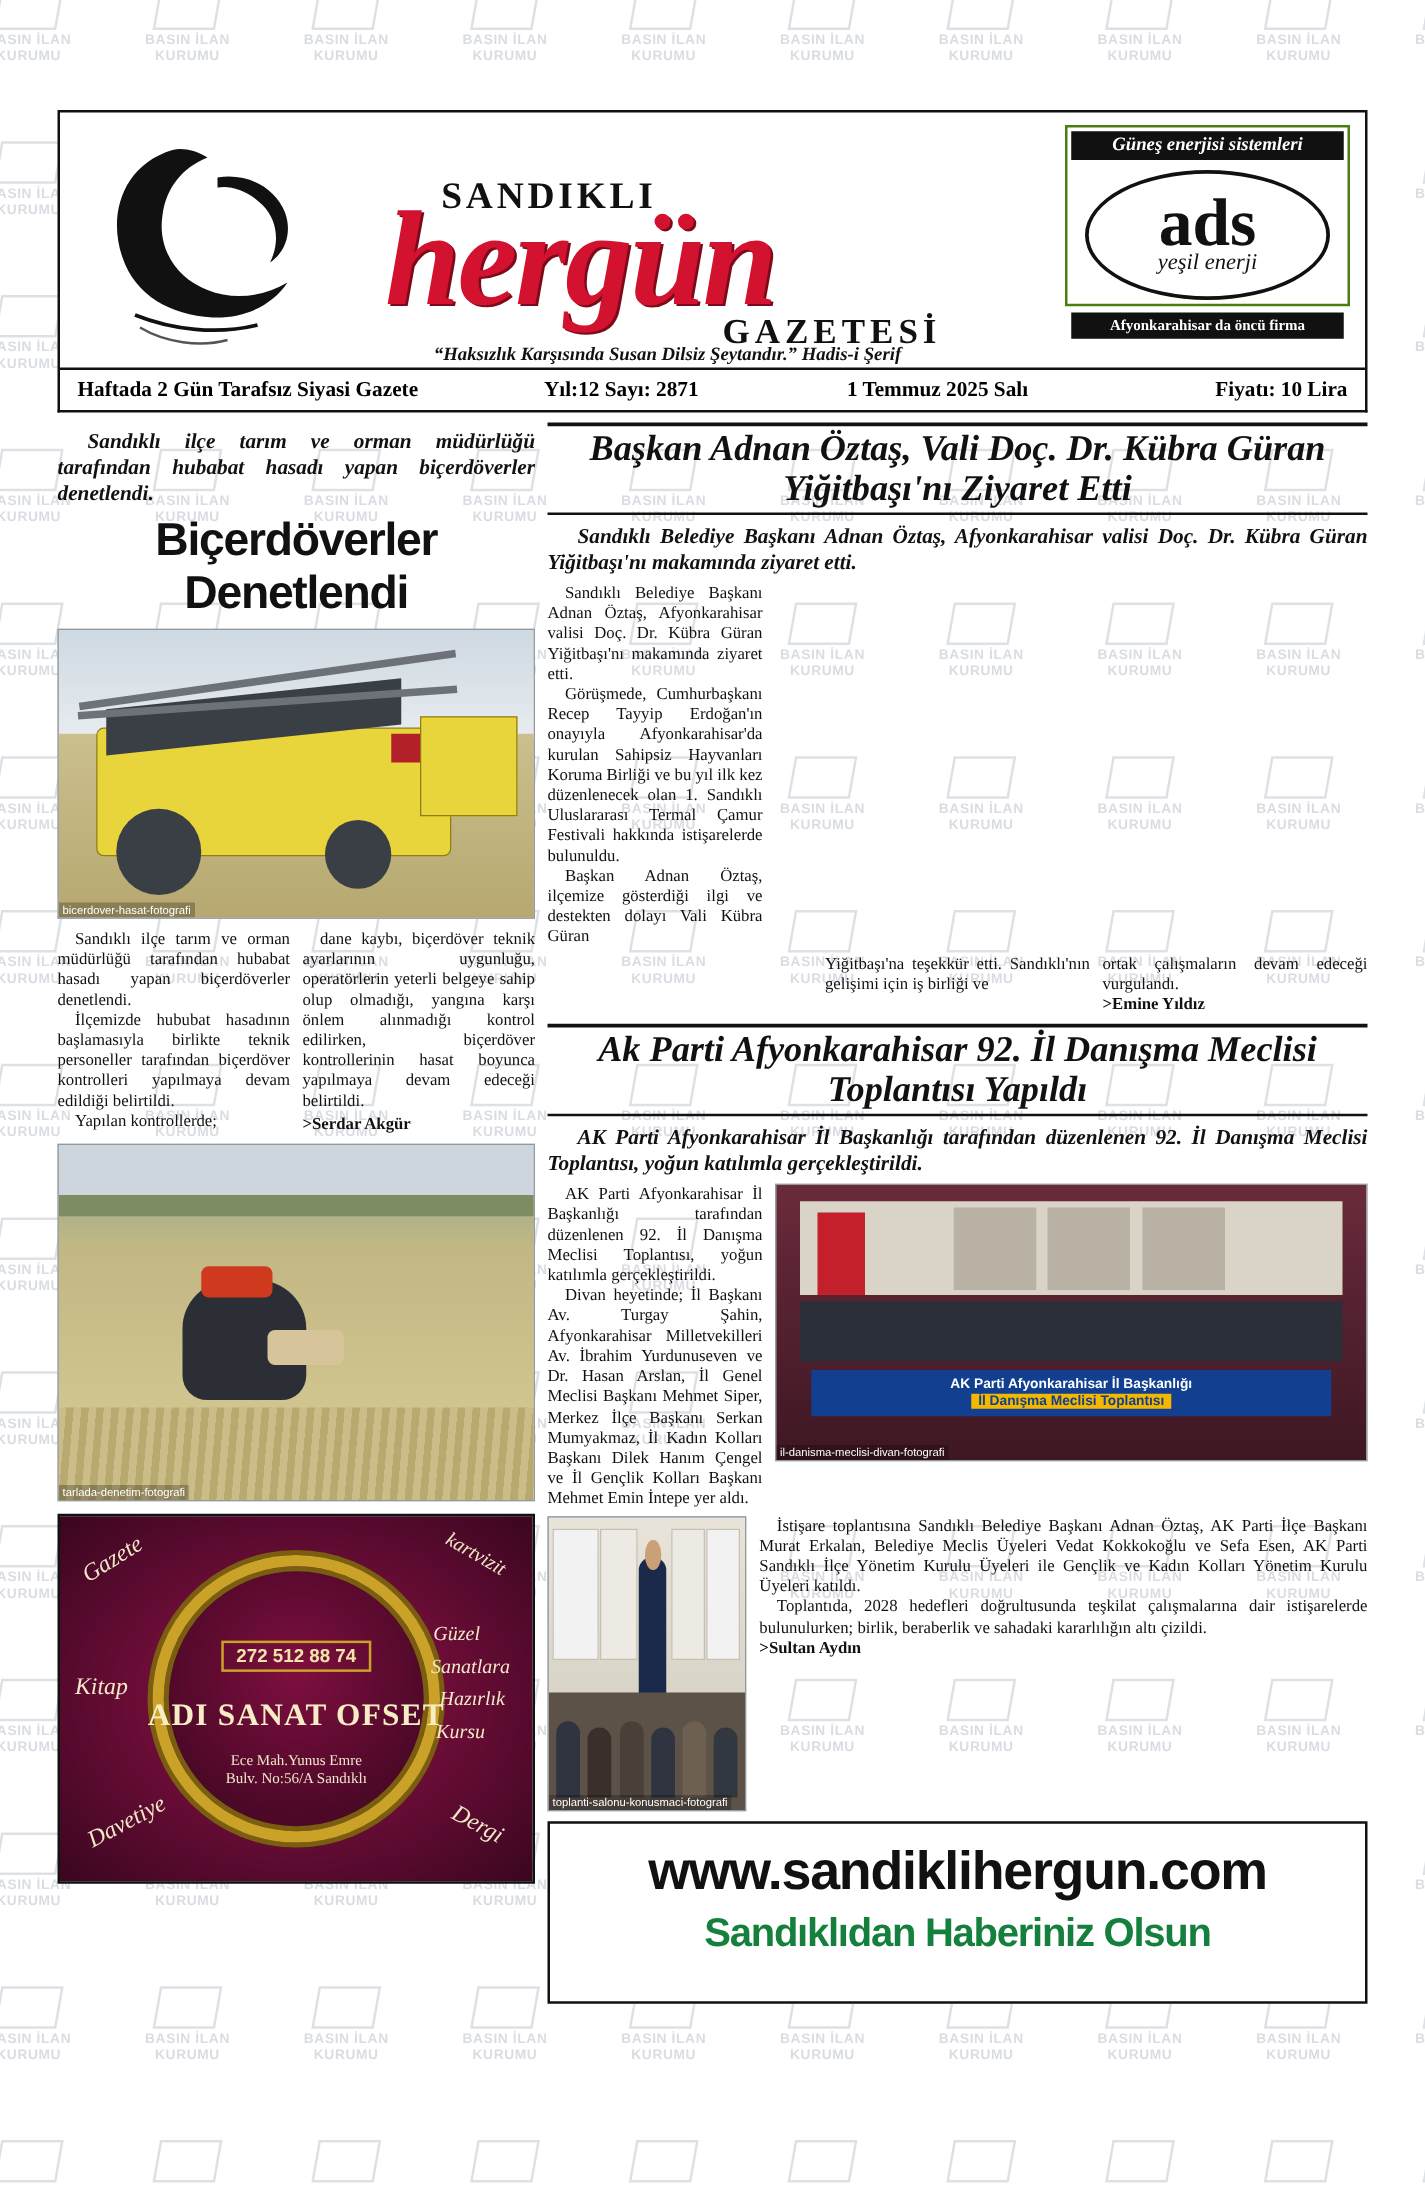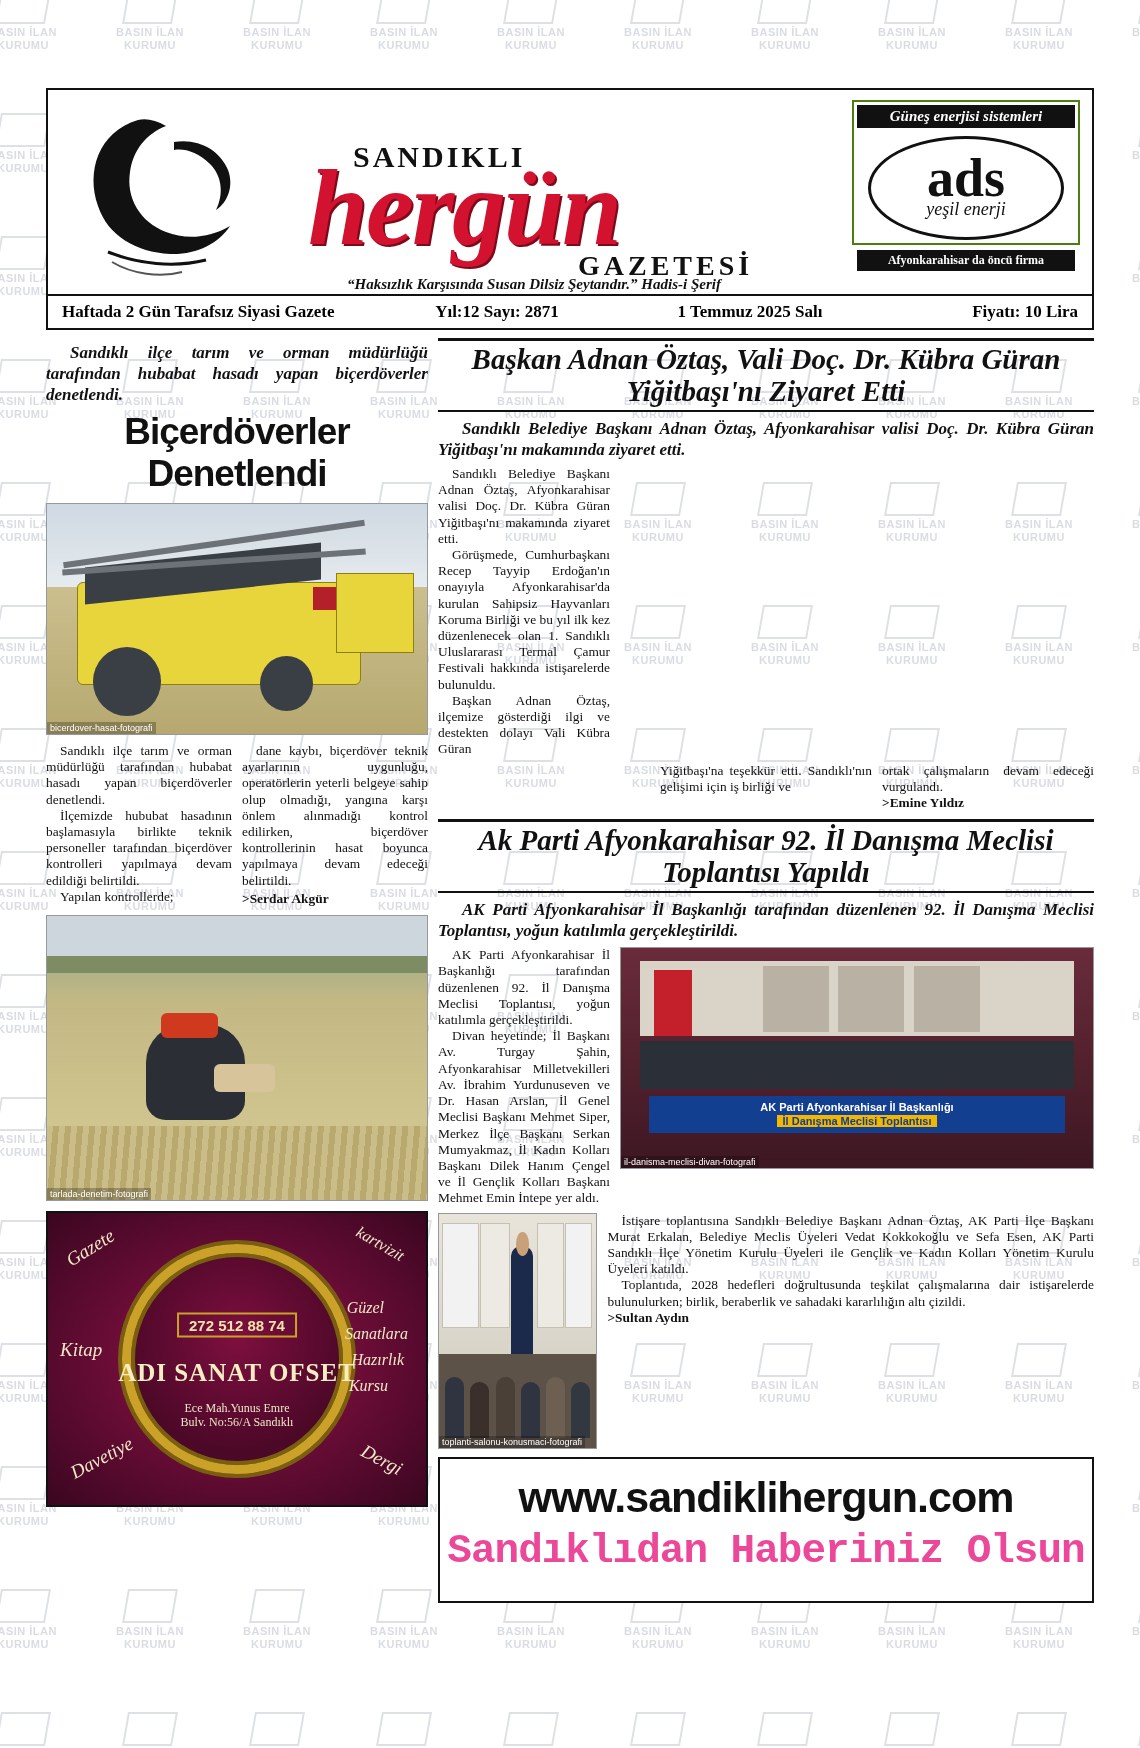--- a/index.html
+++ b/index.html
@@ -351,25 +351,25 @@
     padding-top: 14px;
   }
   .web-url {
     font-family: "Liberation Sans", sans-serif;
     font-weight: bold;
     font-size: 43px;
     letter-spacing: -1px;
     color: #111;
   }
   .web-slogan {
-    font-family: Liberation Mono, monospace;
-    font-weight: bold;
-    font-size: 41px;
+    font-family: Liberation Sans, sans-serif;
+    font-weight: bold;
+    font-size: 32px;
     letter-spacing: -1px;
-    color: #ec4899;
+    color: #15803d;
     margin-top: 6px;
   }
 
   
   .ph-sky { position:absolute; left:0; top:0; right:0; height:38%; background:linear-gradient(#cfd9e2,#e7ecef); }
   .ph-field { position:absolute; left:0; bottom:0; right:0; height:64%; background:linear-gradient(#cbbf8e,#b6a86f); }
   .ph-mach { position:absolute; background:#e8d53c; border:1px solid #8d7f12; }
   .ph-dark { position:absolute; background:#3a3f45; }
   .ph-red { position:absolute; background:#b3202a; }
   .ph-wall { position:absolute; left:0; top:0; right:0; bottom:0; background:linear-gradient(#efe6d8,#d9cdb9); }

